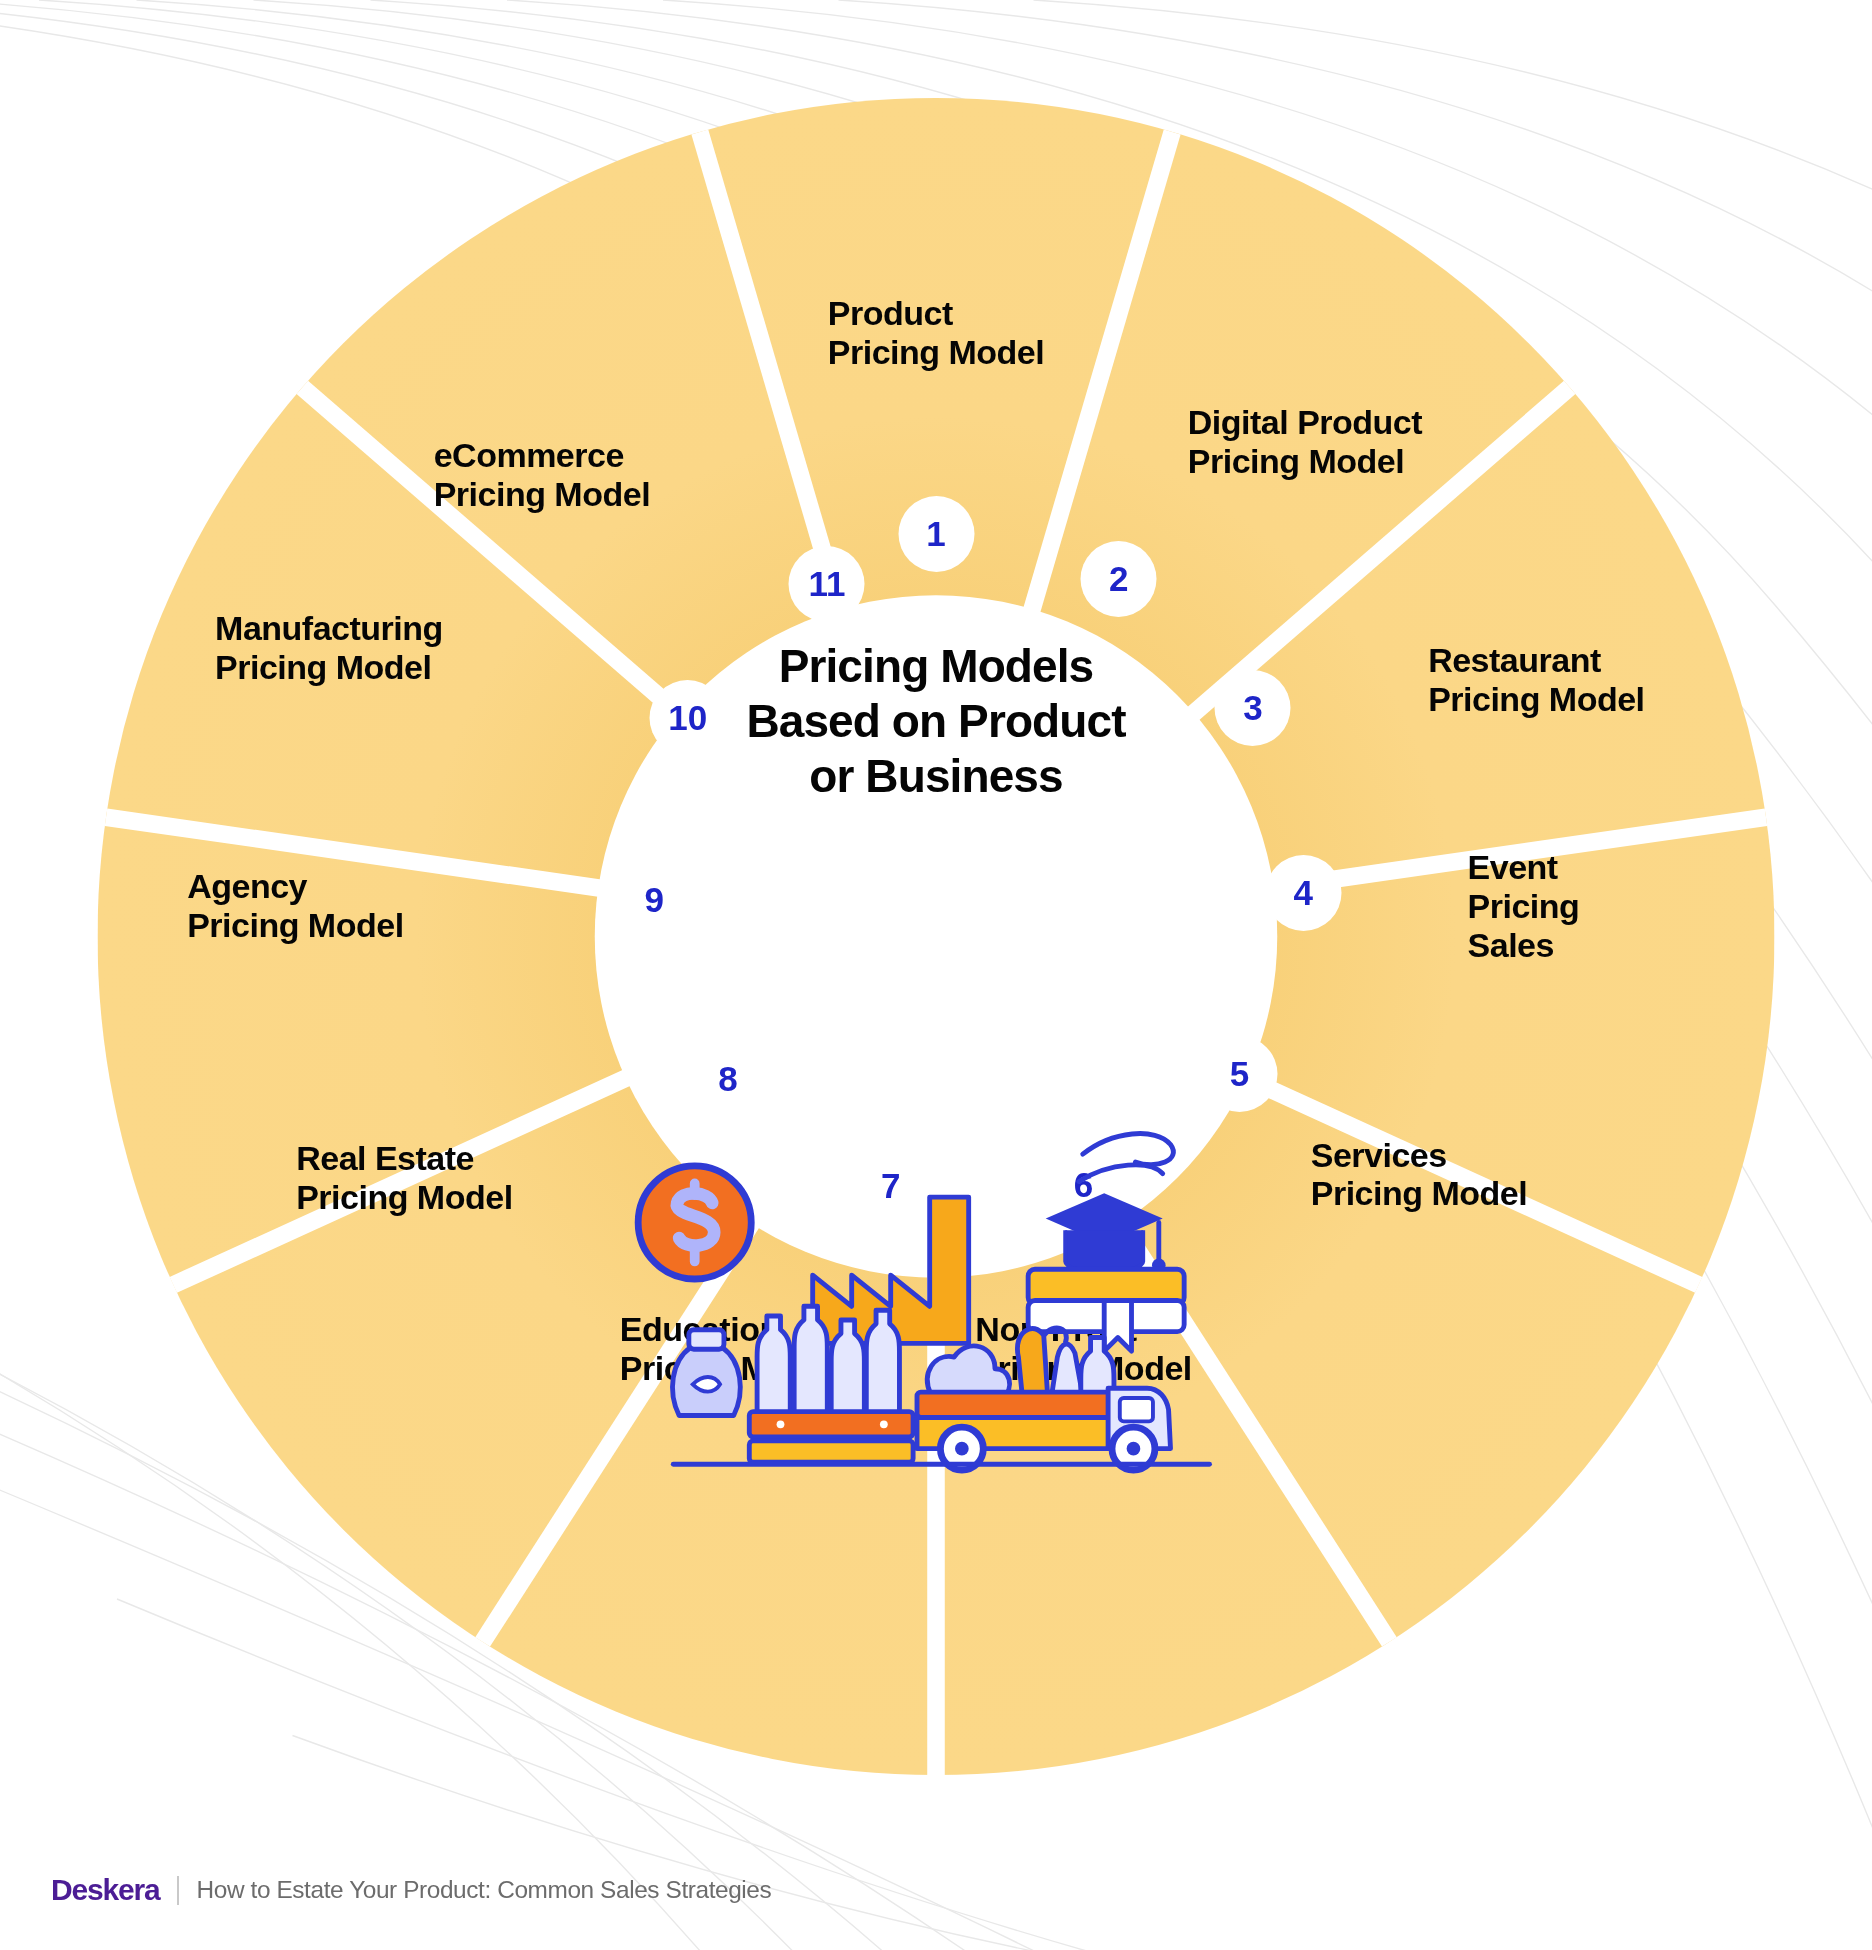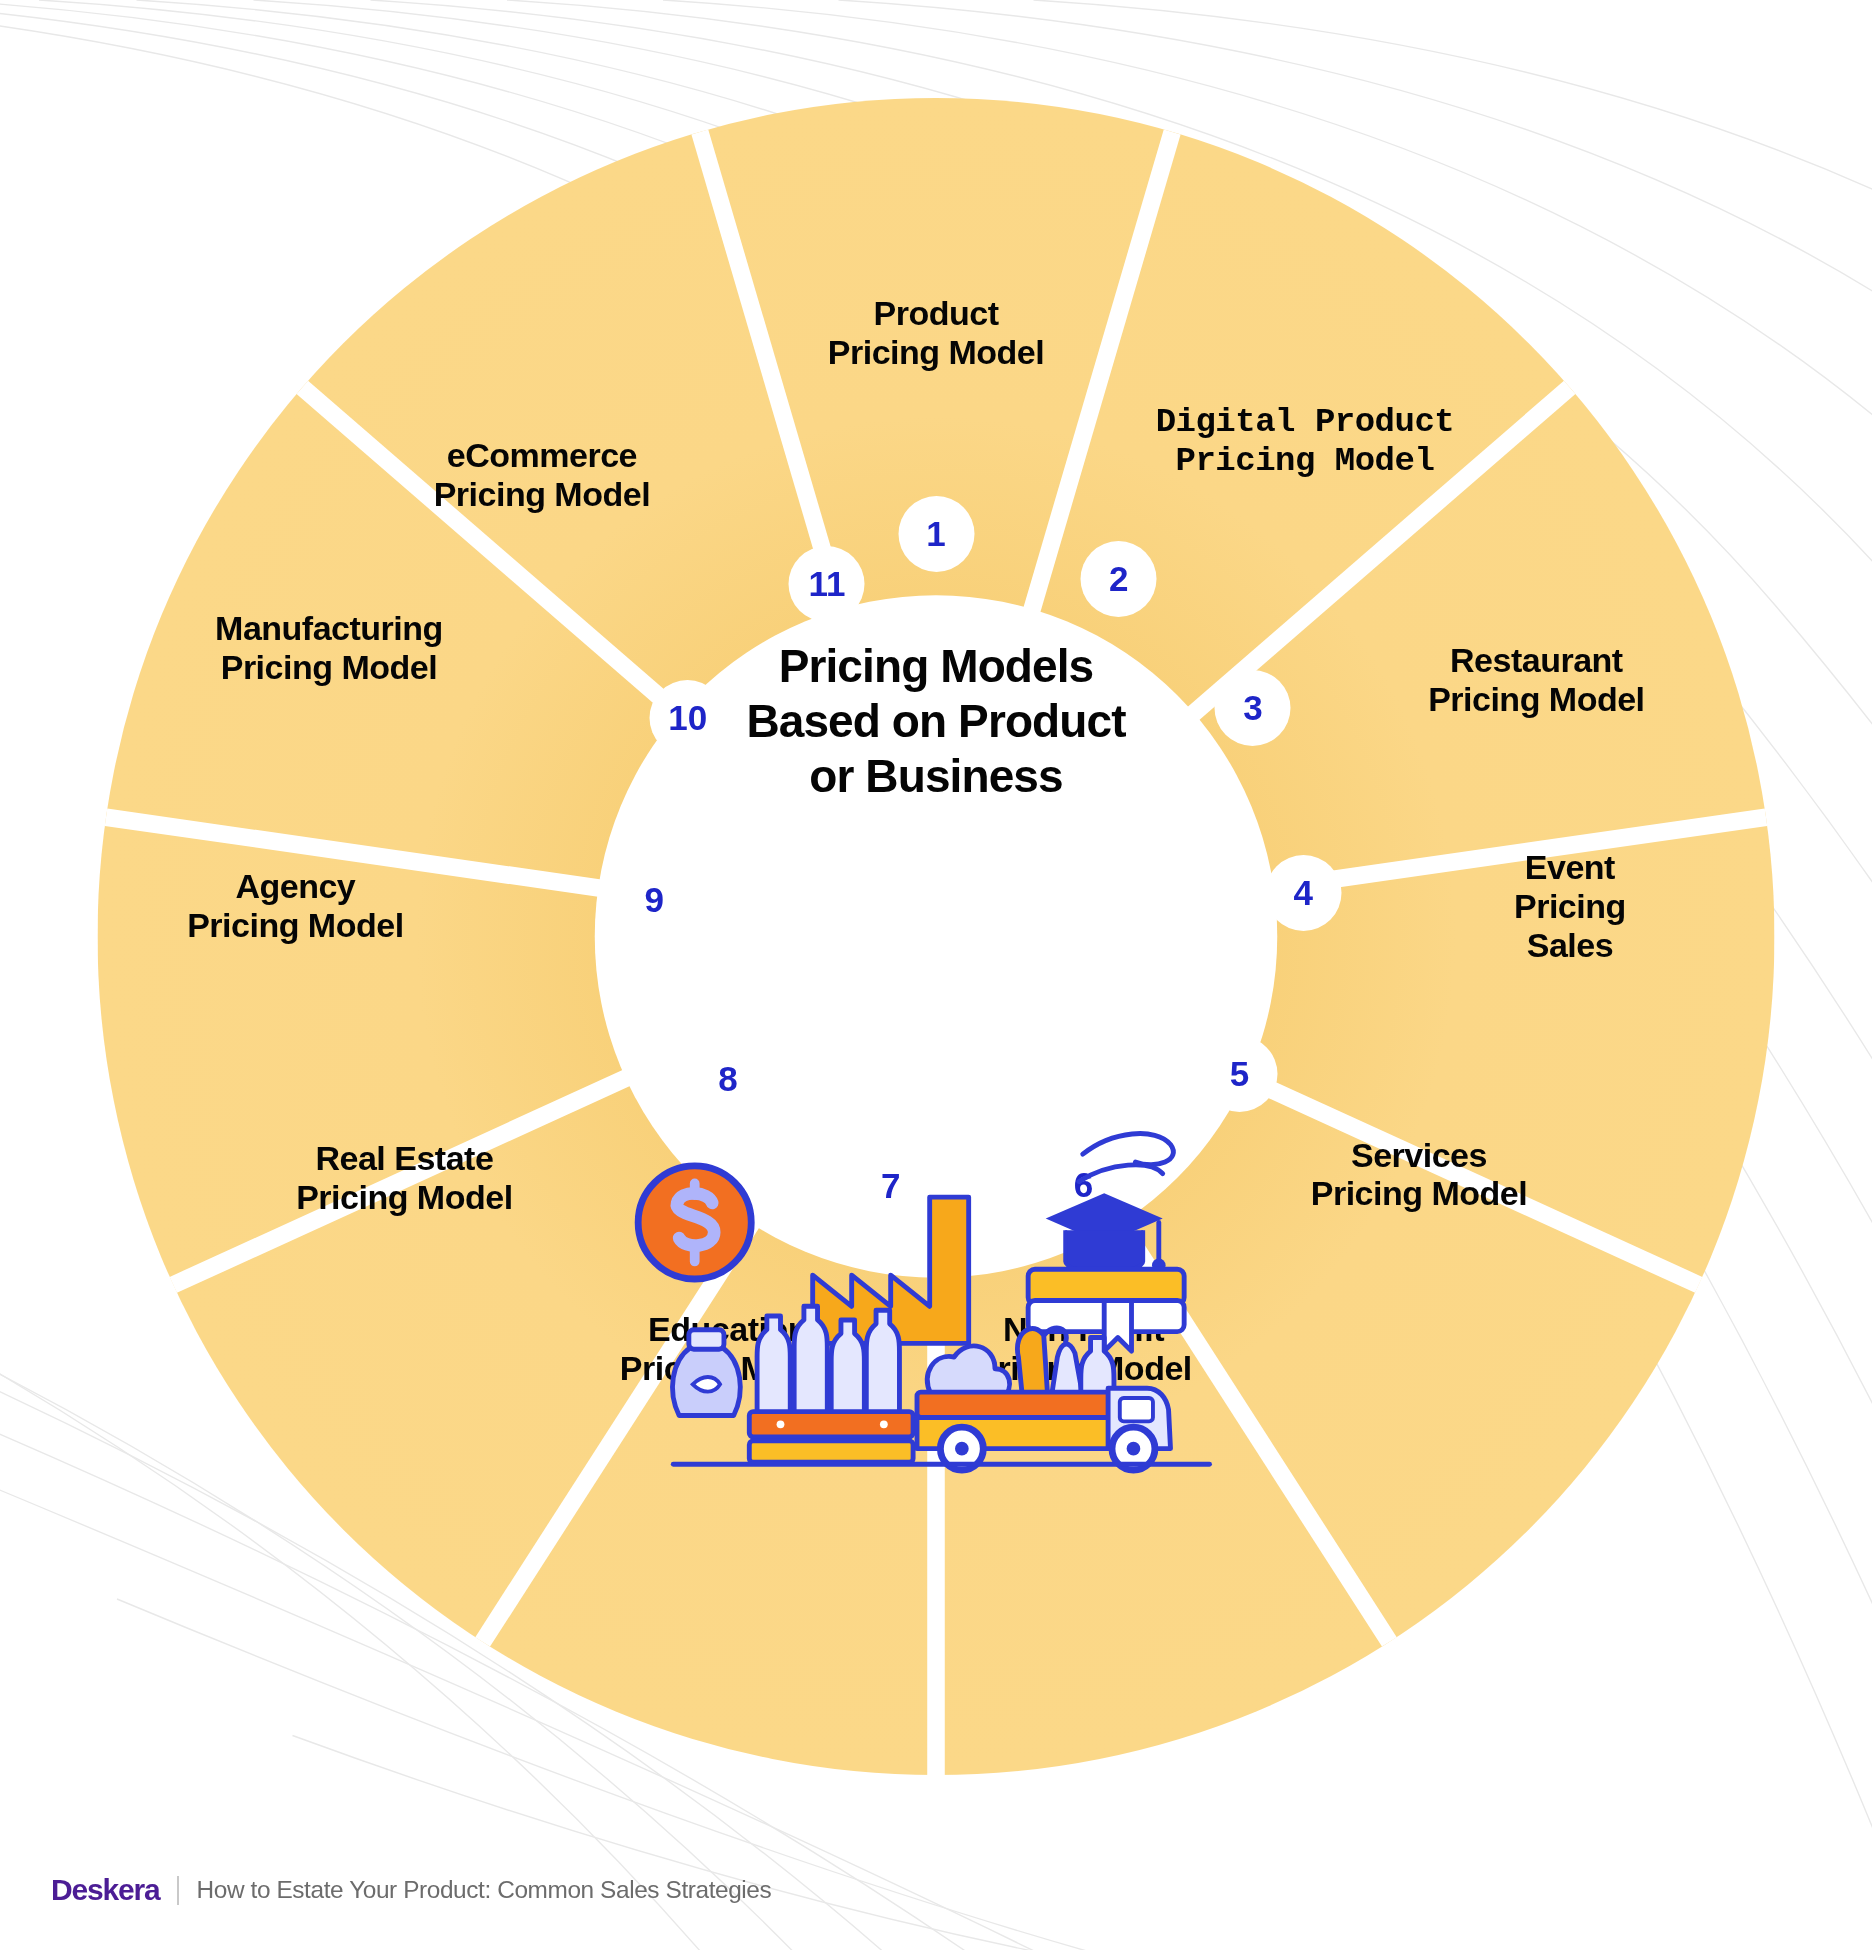--- a/index.html
+++ b/index.html
@@ -18,21 +18,20 @@
     position: absolute;
     left: 50%; top: 98px;
     transform: translateX(-50%);
     width: 1677px; height: 1677px;
     z-index: 1;
   }
   #wheel-svg { position: absolute; left: 0; top: 0; width: 1677px; height: 1677px; }
 
   .seg-label {
     position: absolute;
-    text-align: center;
     font-weight: 700;
     font-size: 34px;
     line-height: 1.14;
     color: #050505;
     letter-spacing: -0.5px;
     white-space: pre-line;
     transform: translate(-50%, -50%);
     pointer-events: none;
   }
 
@@ -155,21 +154,21 @@
     <div class="num-bubble" style="left:68.1%;top:58.2%;">5</div>
     <div class="num-bubble" style="left:58.8%;top:64.8%;">6</div>
     <div class="num-bubble" style="left:47.3%;top:64.9%;">7</div>
     <div class="num-bubble" style="left:37.6%;top:58.5%;">8</div>
     <div class="num-bubble" style="left:33.2%;top:47.8%;">9</div>
     <div class="num-bubble" style="left:35.2%;top:37.0%;">10</div>
     <div class="num-bubble" style="left:43.5%;top:29.0%;">11</div>
 
     <div class="seg-label" style="left:50%;  top:14%;">Product
 Pricing Model</div>
-    <div class="seg-label" style="left:72%;  top:20.5%;font-family:Liberation Mono, monospace;">Digital Product
+    <div class="seg-label" style="left:72%;  top:20.5%;">Digital Product
 Pricing Model</div>
     <div class="seg-label" style="left:85.8%;top:32.8%;margin-top:32px;">Restaurant
 Pricing Model</div>
     <div class="seg-label" style="left:87.8%;top:48.2%;">Event
 Pricing Sales</div>
     <div class="seg-label" style="left:78.8%;top:64.2%;">Services
 Pricing Model</div>
     <div class="seg-label" style="left:58.8%;top:74.6%;">Non-Profit
 Pricing Model</div>
     <div class="seg-label" style="left:37.6%;top:74.6%;">Education

